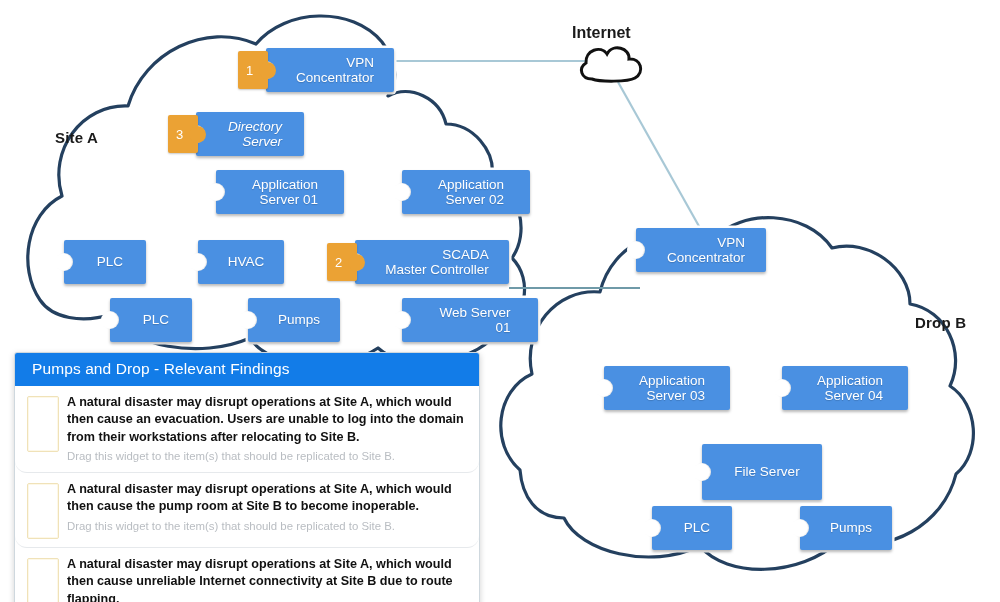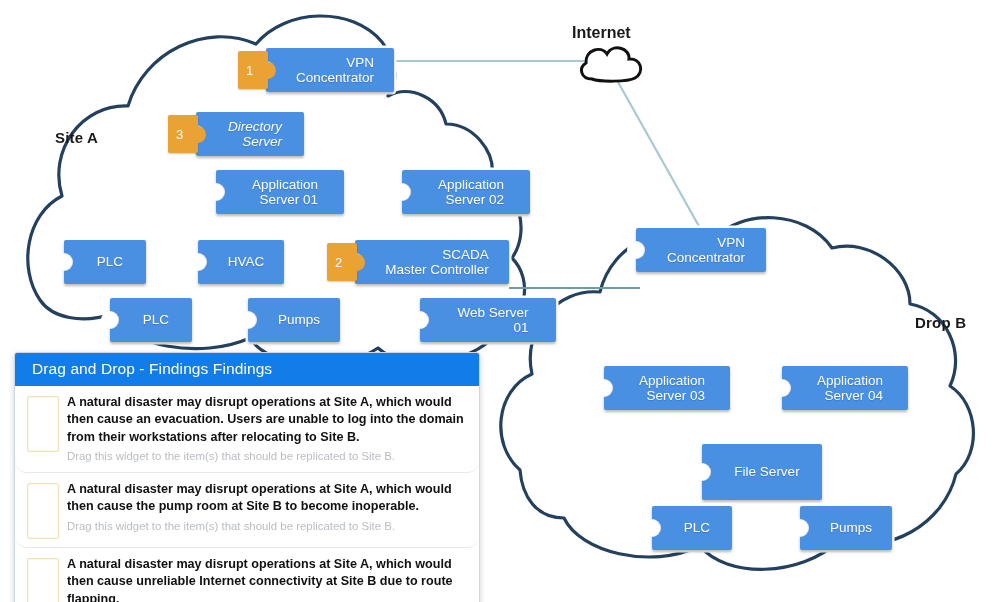--- a/index.html
+++ b/index.html
@@ -248,21 +248,21 @@
       </div>
       <div class="badge" style="left: 327px; top: 243px; width: 30px; height: 38px;">
         <span class="badge-num">2</span>
       </div>
       <div class="node" style="left: 110px; top: 298px; width: 82px; height: 44px;">
         <span class="node-label">PLC</span>
       </div>
       <div class="node" style="left: 248px; top: 298px; width: 92px; height: 44px;">
         <span class="node-label">Pumps</span>
       </div>
-      <div class="node" style="left: 420px; top: 298px; width: 136px; height: 44px;">
+      <div class="node" style="left: 402px; top: 298px; width: 136px; height: 44px;">
         <span class="node-label">Web Server<br>01</span>
       </div>
     </div>
   <div id="nodes-site-b">
       <div class="node" style="left: 636px; top: 228px; width: 130px; height: 44px;">
         <span class="node-label">VPN<br>Concentrator</span>
       </div>
       <div class="node" style="left: 604px; top: 366px; width: 126px; height: 44px;">
         <span class="node-label">Application<br>Server 03</span>
       </div>
@@ -274,21 +274,21 @@
       </div>
       <div class="node" style="left: 652px; top: 506px; width: 80px; height: 44px;">
         <span class="node-label">PLC</span>
       </div>
       <div class="node" style="left: 800px; top: 506px; width: 92px; height: 44px;">
         <span class="node-label">Pumps</span>
       </div>
     </div>
 
   <div id="findings-panel">
-    <div id="findings-header">Drag and Drop - Findings Findings</div>
+    <div id="findings-header">Pumps and Drop - Relevant Findings</div>
     <div id="findings-list">
         <div class="finding-row">
           <div class="drag-handle"></div>
           <div class="finding-text">
             <p class="finding-title">A natural disaster may disrupt operations at Site A, which would then cause an evacuation. Users are unable to log into the domain from their workstations after relocating to Site B.</p>
             <p class="finding-hint">Drag this widget to the item(s) that should be replicated to Site B.</p>
           </div>
         </div>
         <div class="finding-row">
           <div class="drag-handle"></div>

